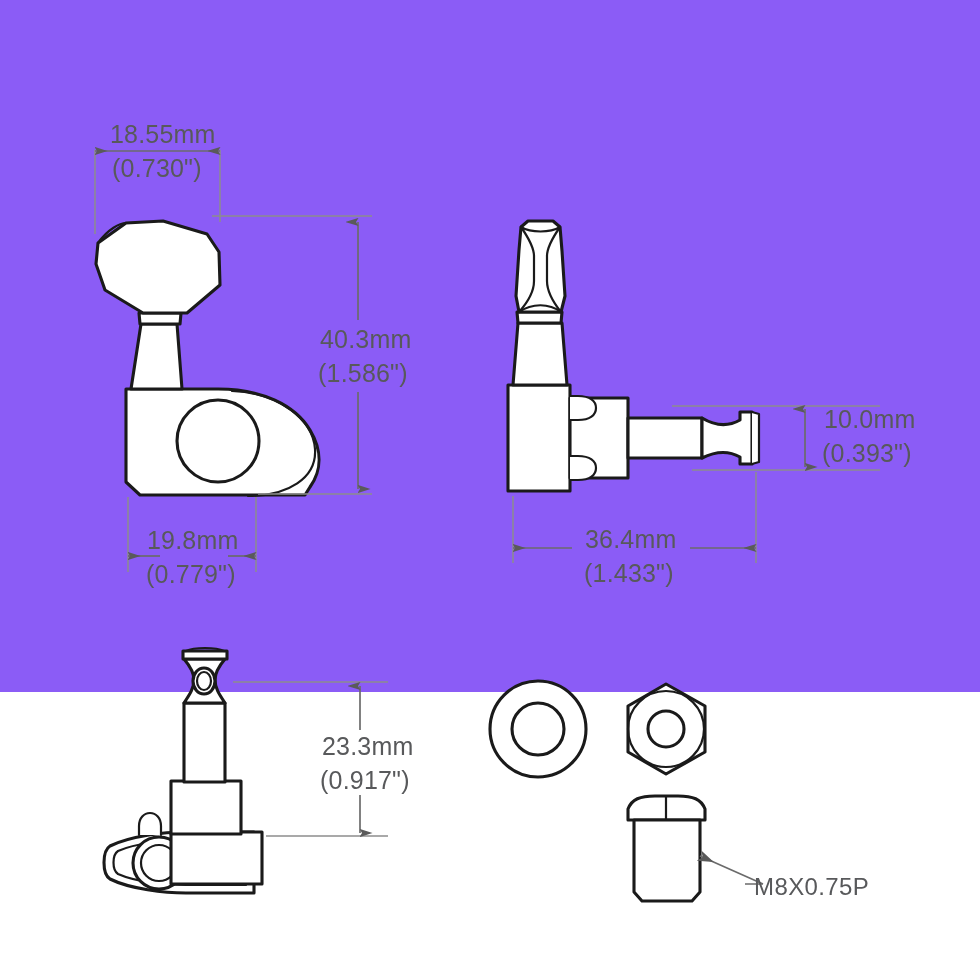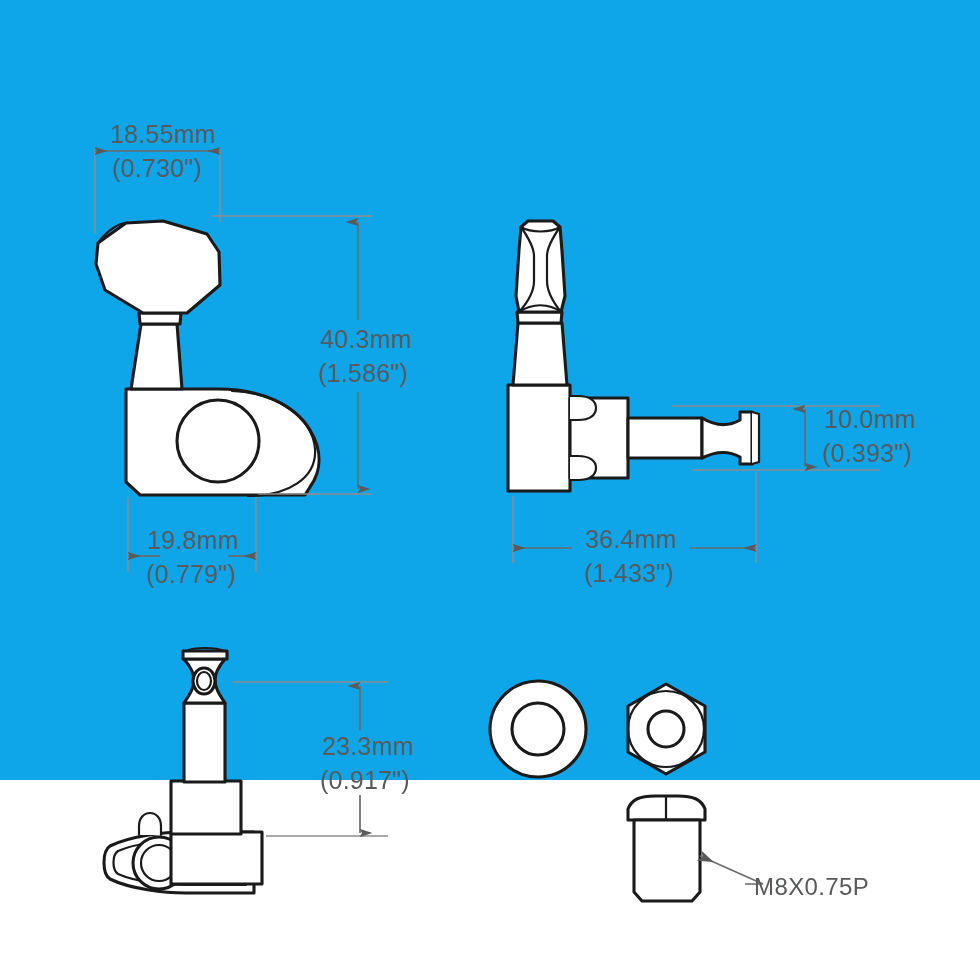--- a/index.html
+++ b/index.html
@@ -10,22 +10,22 @@
   }
   body {
     width: 980px;
     height: 980px;
     font-family: "Liberation Sans", sans-serif;
     overflow: hidden;
   }
   #drawing-root {
     position: relative;
     width: 980px;
-    height: 780px;
-    background: #0ea5e9;
+    height: 692px;
+    background: #8b5cf6;
   }
   svg#tech-drawing {
     display: block;
     width: 980px;
     height: 980px;
   }
   .part-outline {
     fill: #ffffff;
     stroke: #1a1a1a;
     stroke-width: 3.1;

